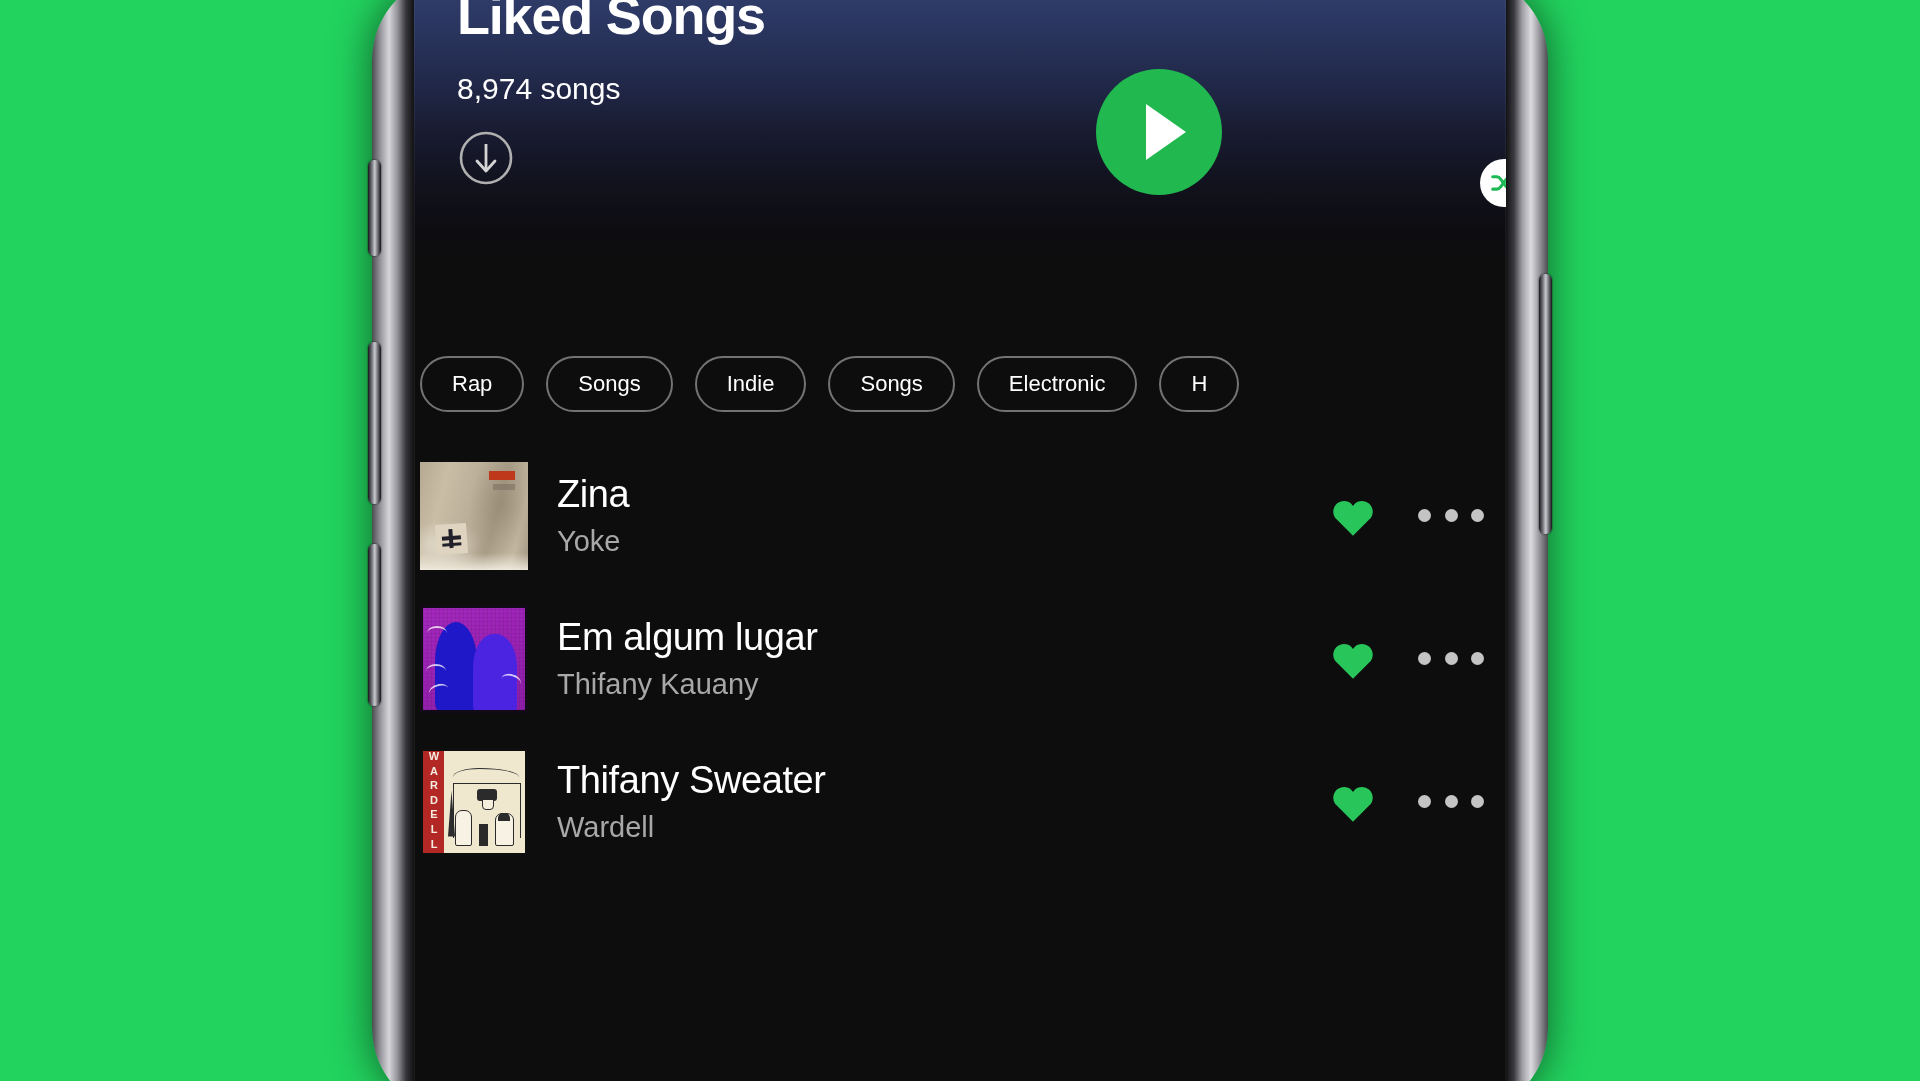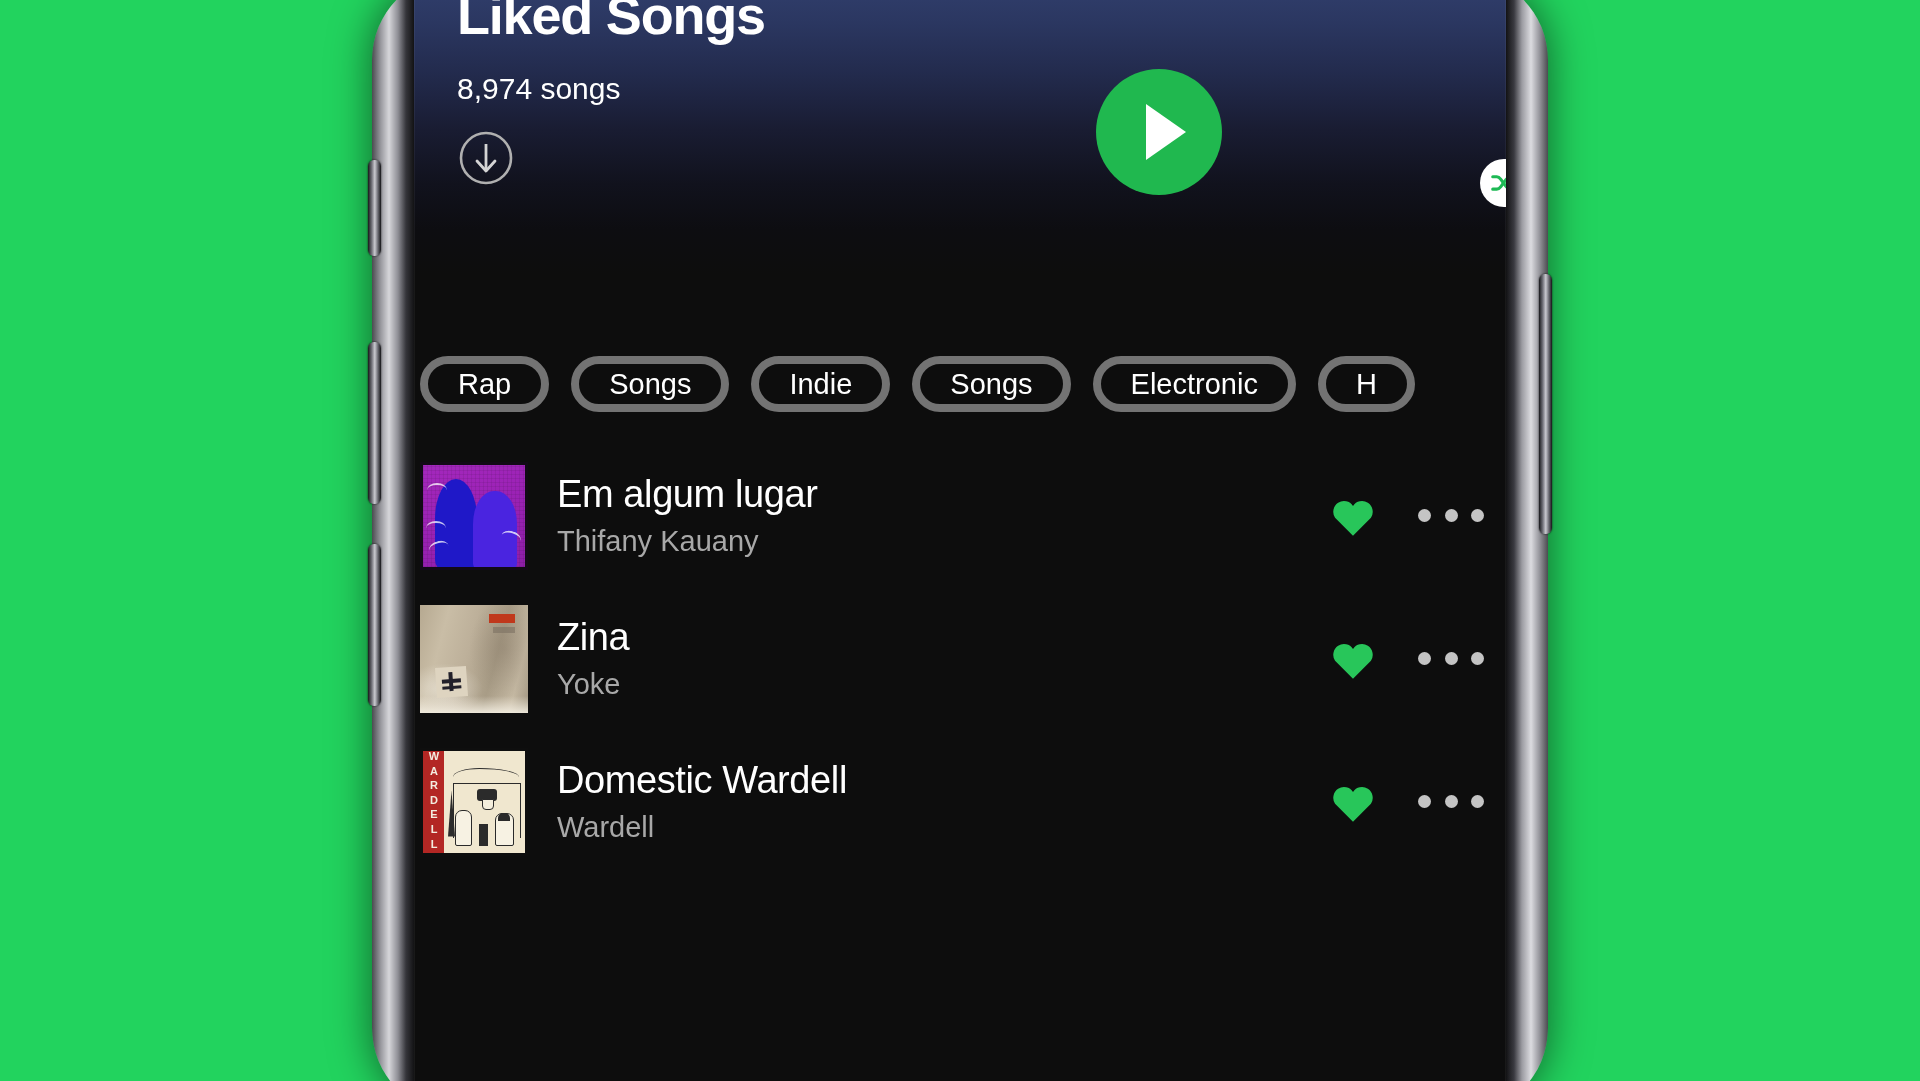--- a/index.html
+++ b/index.html
@@ -176,25 +176,25 @@
     gap: 22px;
     padding-left: 6px;
     overflow: hidden;
     white-space: nowrap;
   }
   .chip {
     flex: 0 0 auto;
     height: 56px;
     padding: 0 30px;
     border-radius: 34px;
-    border: 8px solid #737373;
+    border: 2px solid #737373;
     background: transparent;
     color: #ffffff;
     font-family: "Liberation Sans", sans-serif;
-    font-size: 29px;
+    font-size: 22px;
     display: flex;
     align-items: center;
     justify-content: center;
     cursor: pointer;
   }
 
   
   #track-list {
     position: absolute;
     left: 0;
@@ -459,54 +459,54 @@
           <button class="chip">Songs</button>
           <button class="chip">Indie</button>
           <button class="chip">Songs</button>
           <button class="chip">Electronic</button>
           <button class="chip">H</button>
         </div>
 
         <div id="track-list">
 
           <div class="track-row">
+            <div class="album-art art-zina">
+              <span class="yoke-tag"></span>
+              <span class="yoke-sub"></span>
+              <span class="shore"></span>
+              <span class="emblem"></span>
+            </div>
+            <div class="track-text">
+              <div class="track-title">Zina</div>
+              <div class="track-artist">Yoke</div>
+            </div>
+            <div class="heart-icon">
+              <svg width="46" height="42" viewBox="0 0 24 22">
+                <path d="M12 21.3 2.6 11.9A5.6 5.6 0 0 1 12 5.7a5.6 5.6 0 0 1 9.4 6.2z" fill="#28c65a"></path>
+              </svg>
+            </div>
+            <div class="more-icon">
+              <i></i>
+              <i></i>
+              <i></i>
+            </div>
+          </div>
+
+          <div class="track-row">
             <div class="album-art art-lugar">
               <span class="sil-a"></span>
               <span class="sil-b"></span>
               <span class="frond f1"></span>
               <span class="frond f2"></span>
               <span class="frond f3"></span>
               <span class="frond f4"></span>
             </div>
             <div class="track-text">
               <div class="track-title">Em algum lugar</div>
               <div class="track-artist">Thifany Kauany</div>
-            </div>
-            <div class="heart-icon">
-              <svg width="46" height="42" viewBox="0 0 24 22">
-                <path d="M12 21.3 2.6 11.9A5.6 5.6 0 0 1 12 5.7a5.6 5.6 0 0 1 9.4 6.2z" fill="#28c65a"></path>
-              </svg>
-            </div>
-            <div class="more-icon">
-              <i></i>
-              <i></i>
-              <i></i>
-            </div>
-          </div>
-
-          <div class="track-row">
-            <div class="album-art art-zina">
-              <span class="yoke-tag"></span>
-              <span class="yoke-sub"></span>
-              <span class="shore"></span>
-              <span class="emblem"></span>
-            </div>
-            <div class="track-text">
-              <div class="track-title">Zina</div>
-              <div class="track-artist">Yoke</div>
             </div>
             <div class="heart-icon">
               <svg width="46" height="42" viewBox="0 0 24 22">
                 <path d="M12 21.3 2.6 11.9A5.6 5.6 0 0 1 12 5.7a5.6 5.6 0 0 1 9.4 6.2z" fill="#28c65a"></path>
               </svg>
             </div>
             <div class="more-icon">
               <i></i>
               <i></i>
               <i></i>
@@ -520,21 +520,21 @@
               </span>
               <span class="wire"></span>
               <span class="room"></span>
               <span class="tree"></span>
               <span class="lamp"></span>
               <span class="fig fig-l"></span>
               <span class="fig fig-m"></span>
               <span class="fig fig-r"></span>
             </div>
             <div class="track-text">
-              <div class="track-title">Domestic Wardell</div>
+              <div class="track-title">Thifany Sweater</div>
               <div class="track-artist">Wardell</div>
             </div>
             <div class="heart-icon">
               <svg width="46" height="42" viewBox="0 0 24 22">
                 <path d="M12 21.3 2.6 11.9A5.6 5.6 0 0 1 12 5.7a5.6 5.6 0 0 1 9.4 6.2z" fill="#28c65a"></path>
               </svg>
             </div>
             <div class="more-icon">
               <i></i>
               <i></i>

